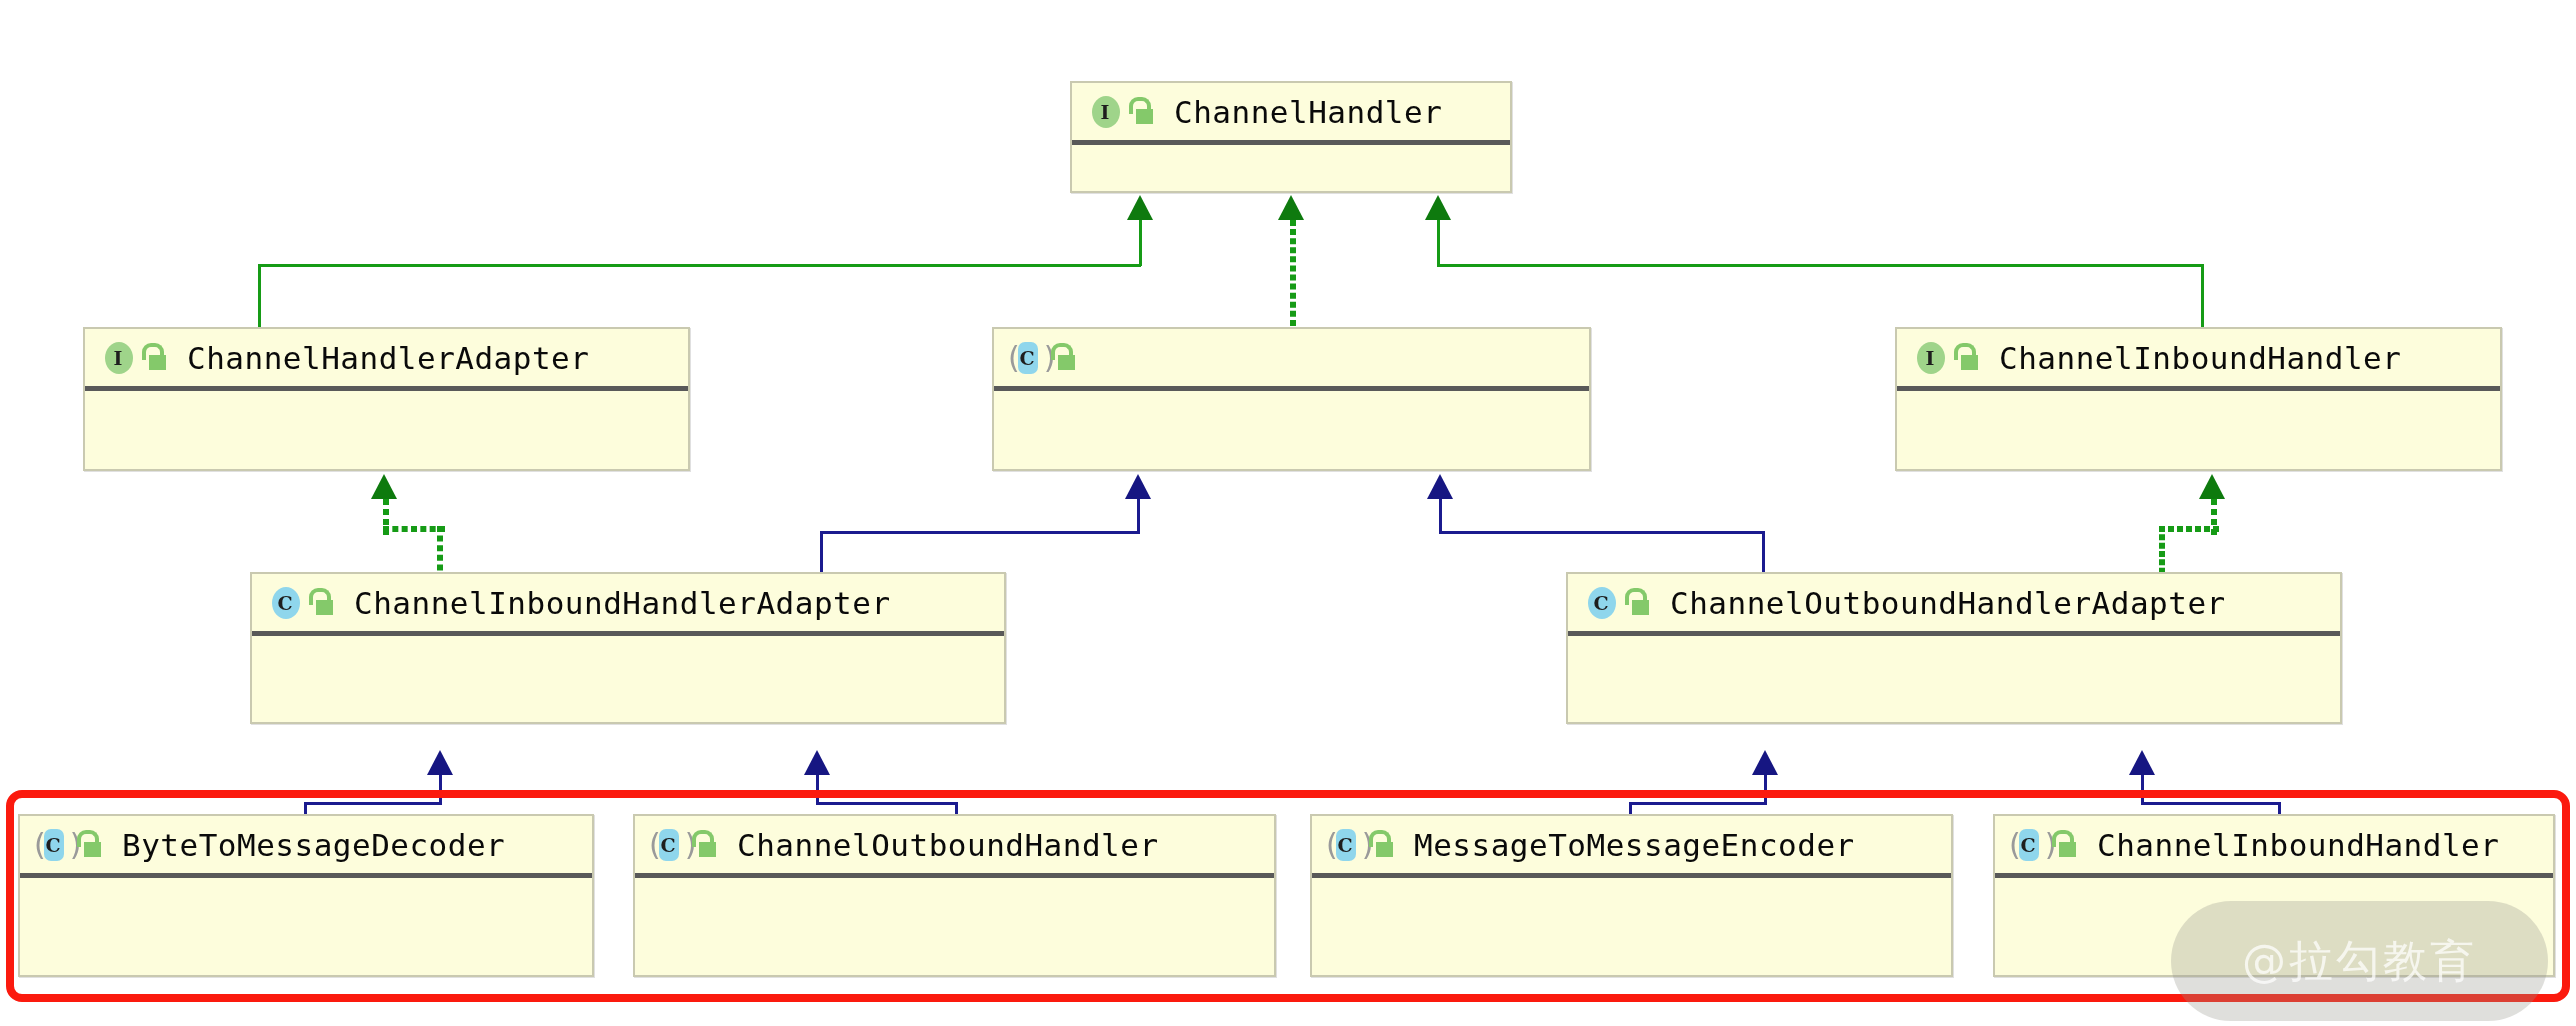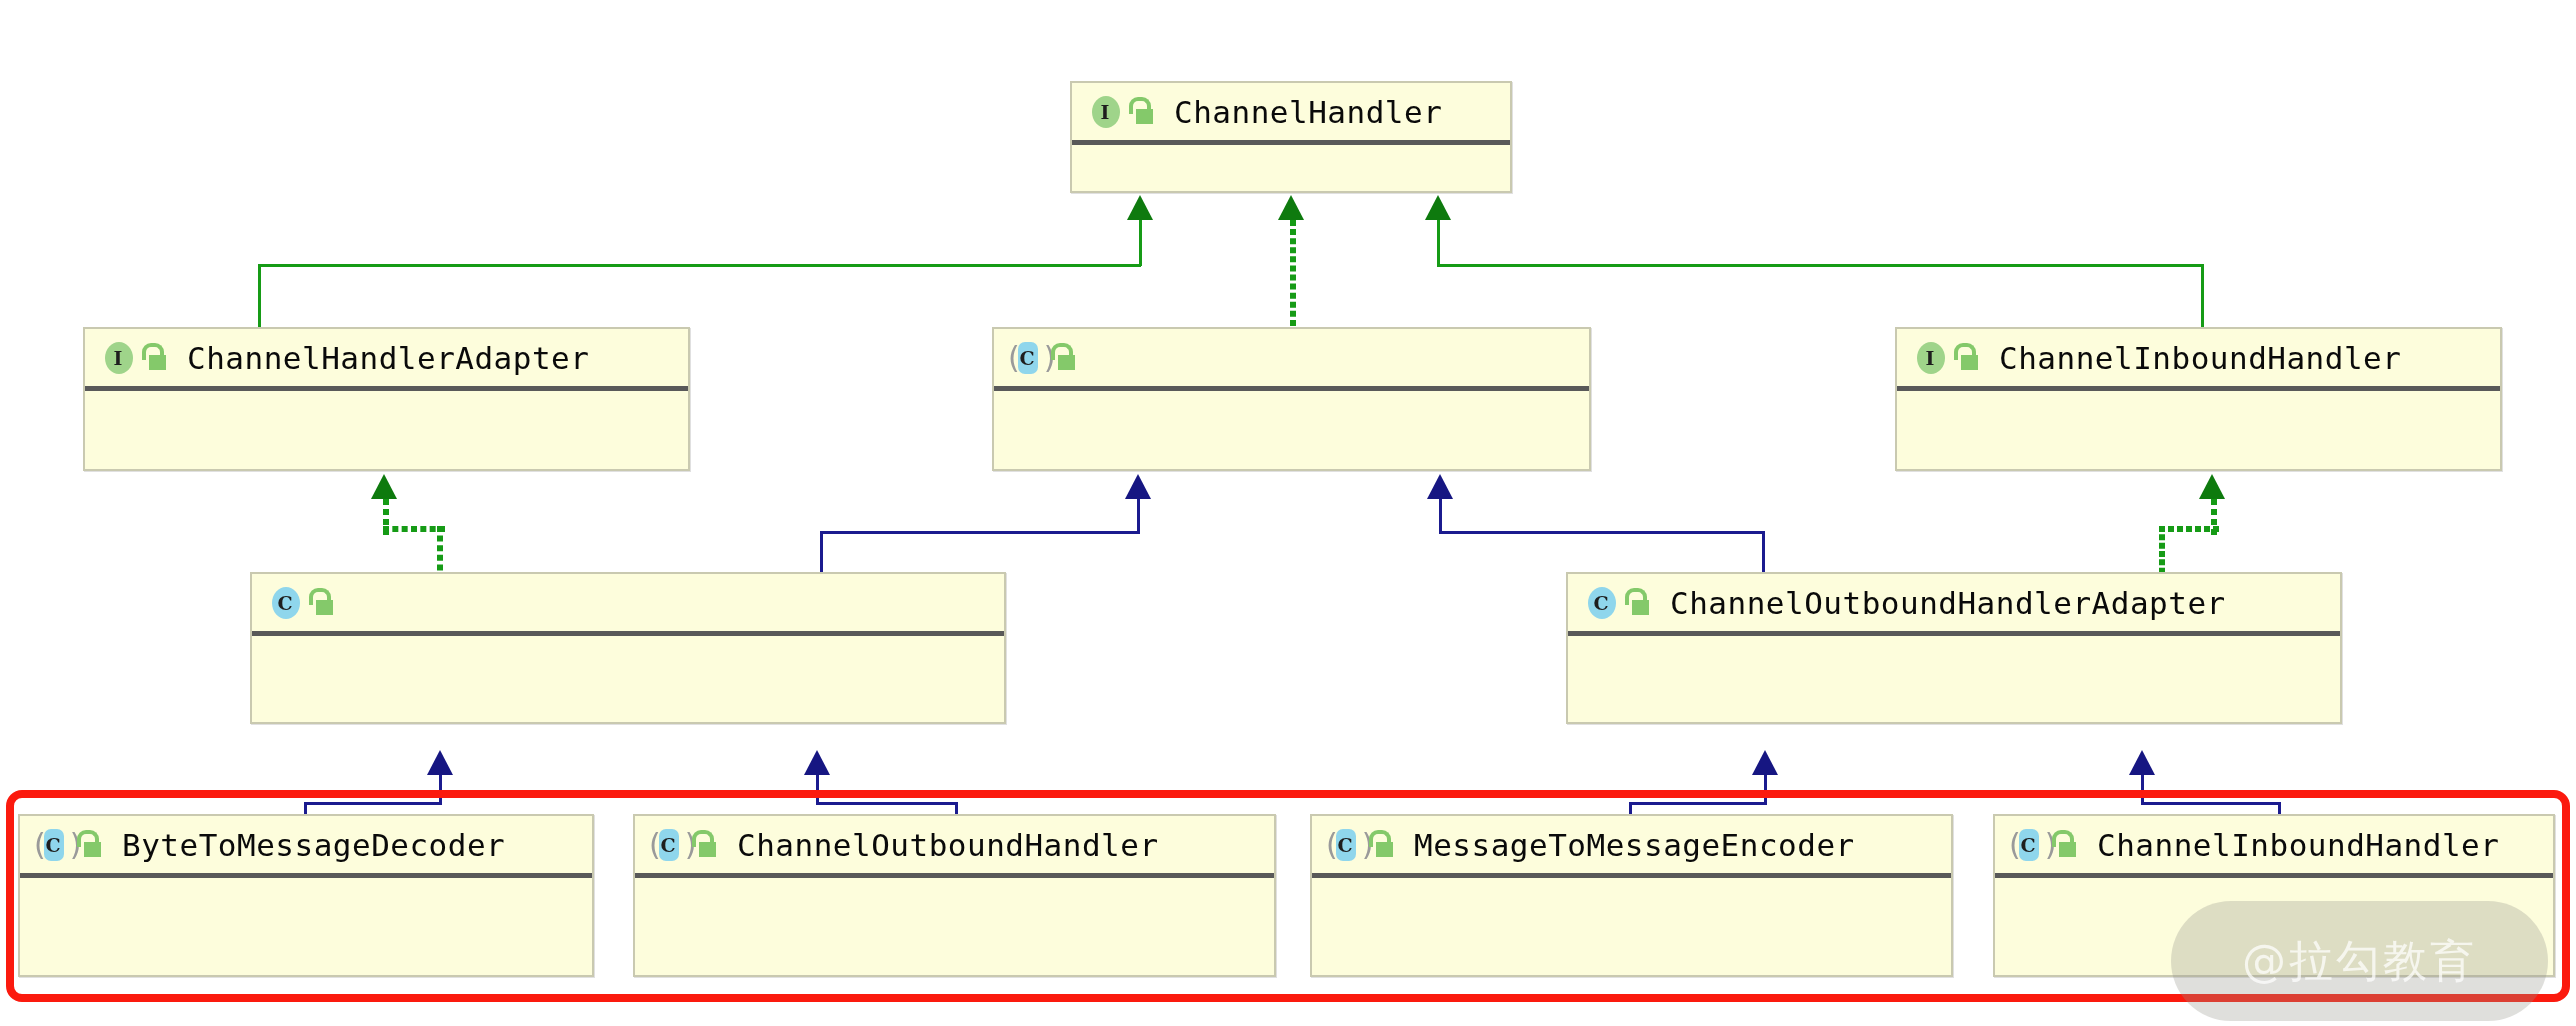--- a/index.html
+++ b/index.html
@@ -224,20 +224,21 @@
   <div class="uml-box" style="left:250px;top:572px;width:756px;height:152px;">
     <div class="uml-title">
       <span class="stereo klass-round">
           <span class="disc"></span>
           <span class="letter">C</span>
         </span>
       <span class="lock">
           <span class="shackle"></span>
           <span class="bodyb"></span>
         </span>
+      <span class="uml-name">ChannelInboundHandlerAdapter</span>
     </div>
     <div class="uml-body"></div>
   </div>
 
   <div class="uml-box" style="left:1566px;top:572px;width:776px;height:152px;">
     <div class="uml-title">
       <span class="stereo klass-round">
           <span class="disc"></span>
           <span class="letter">C</span>
         </span>

